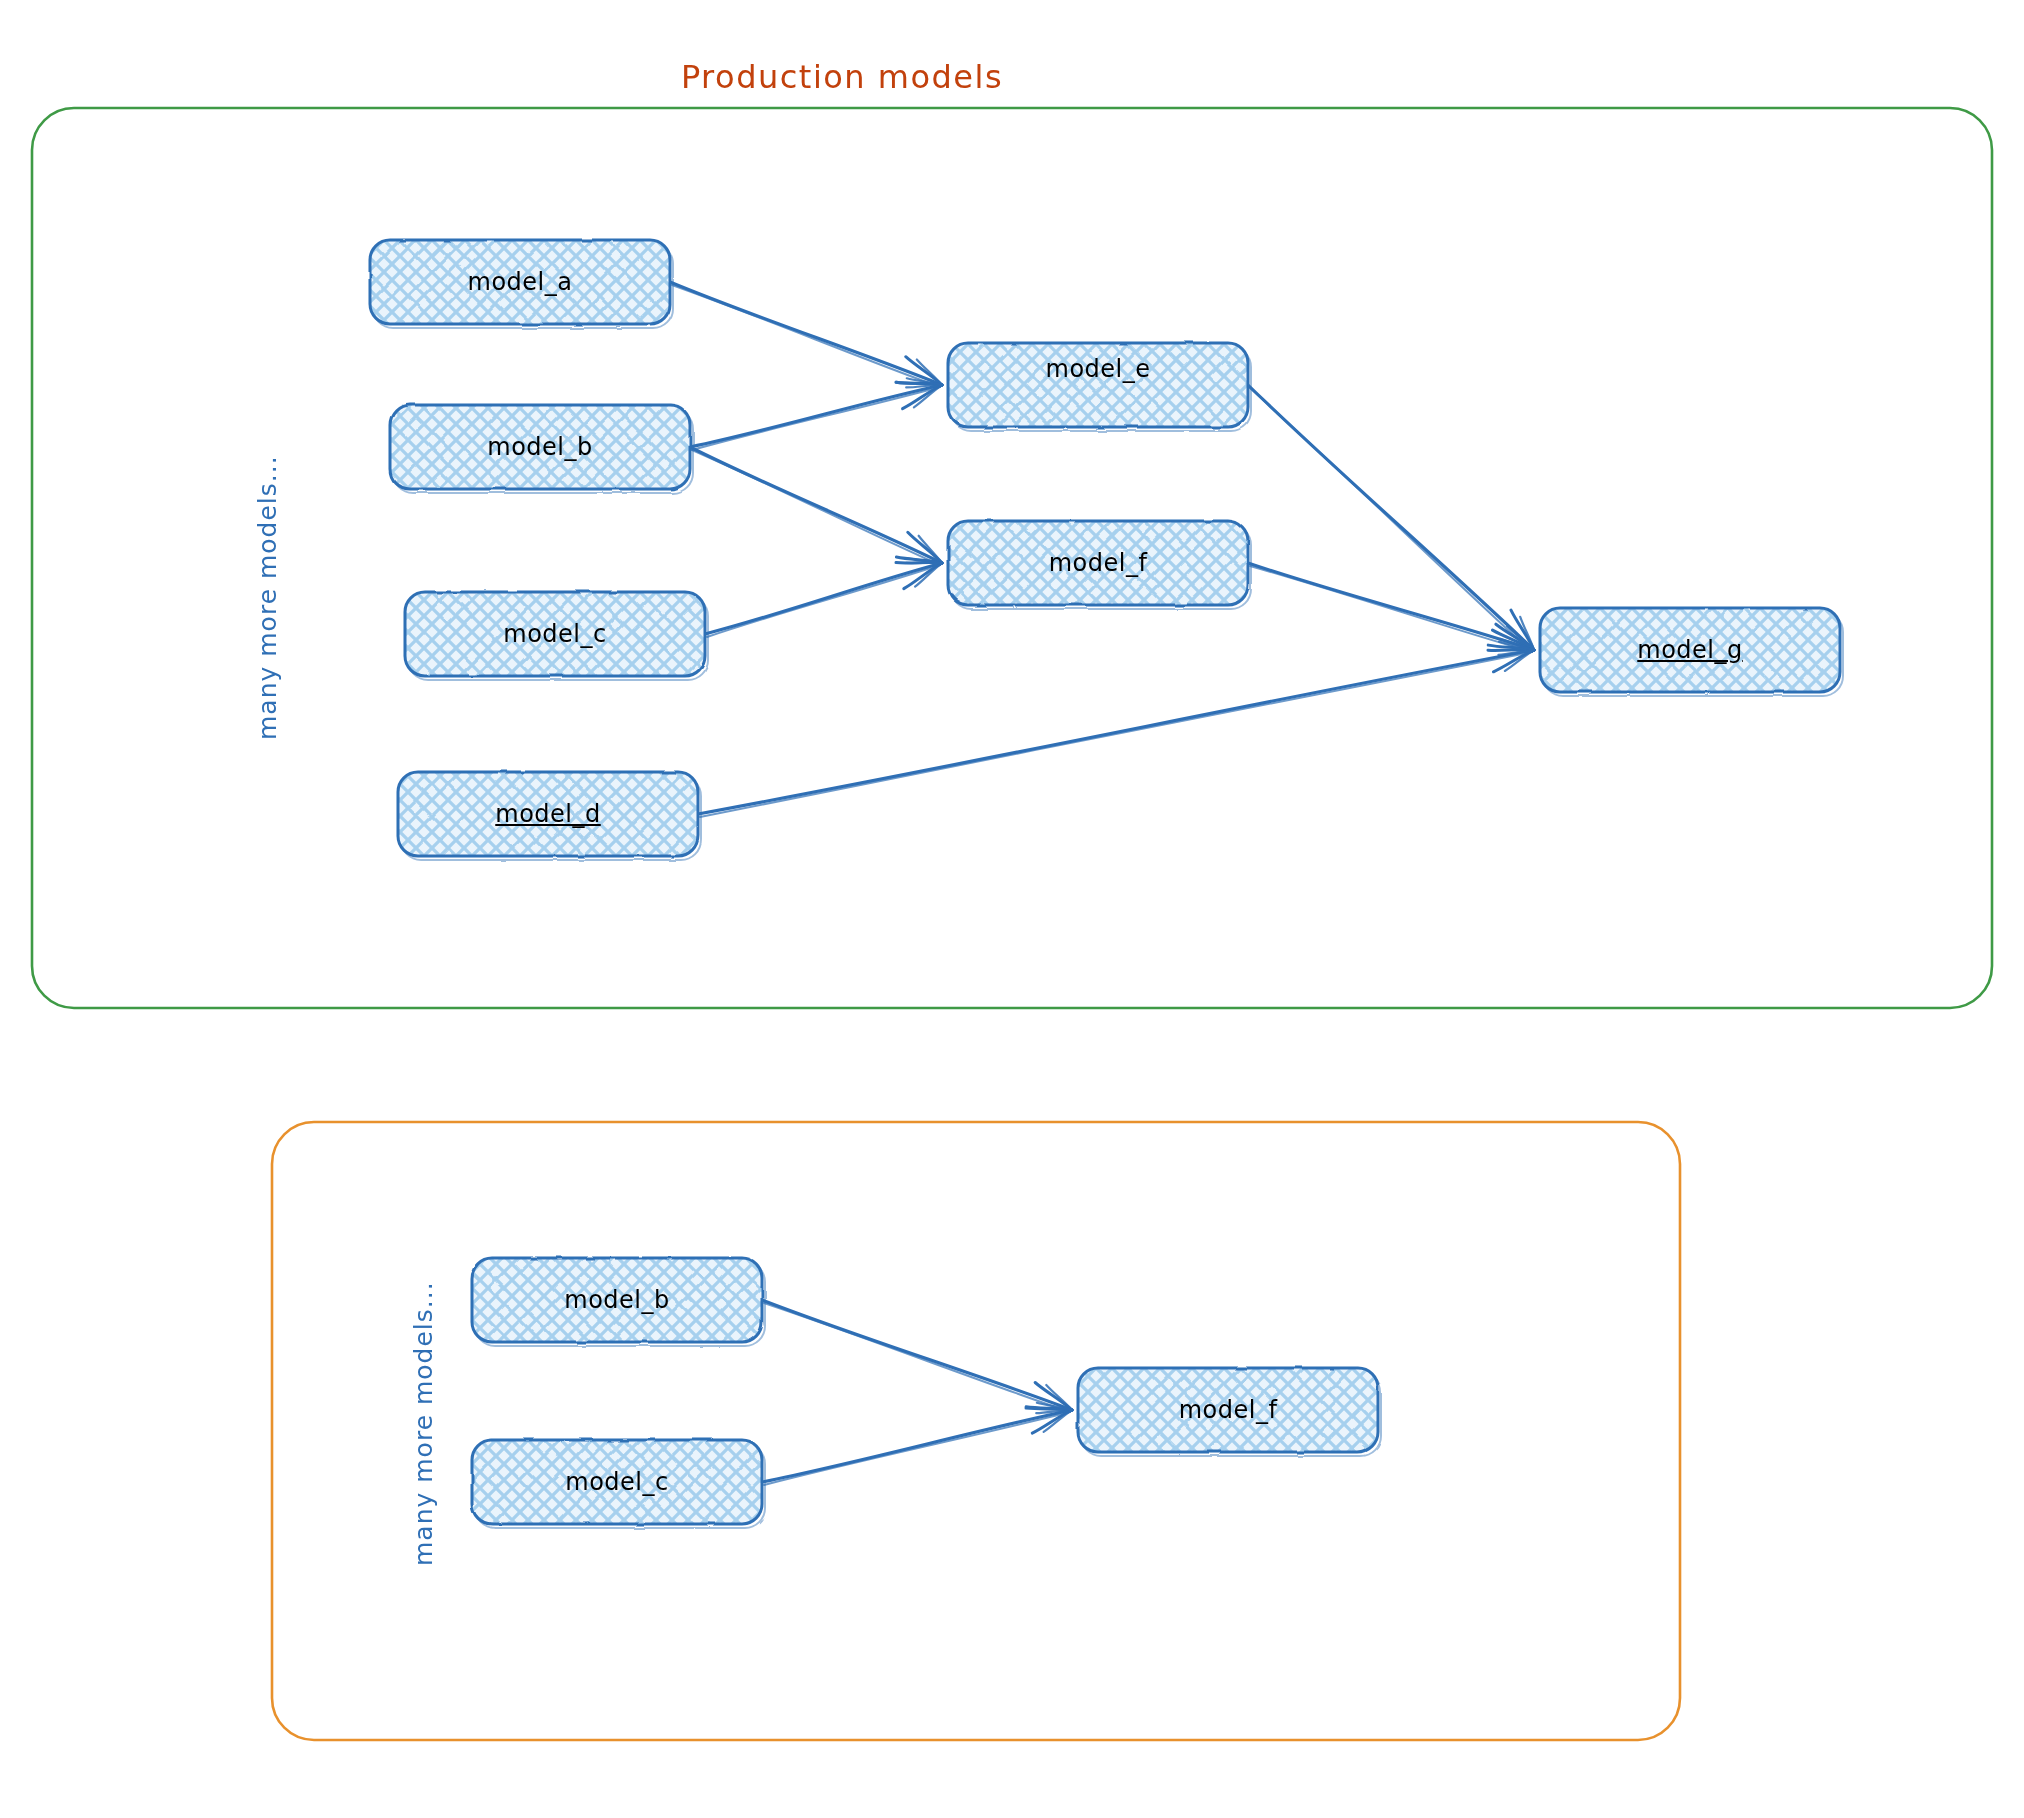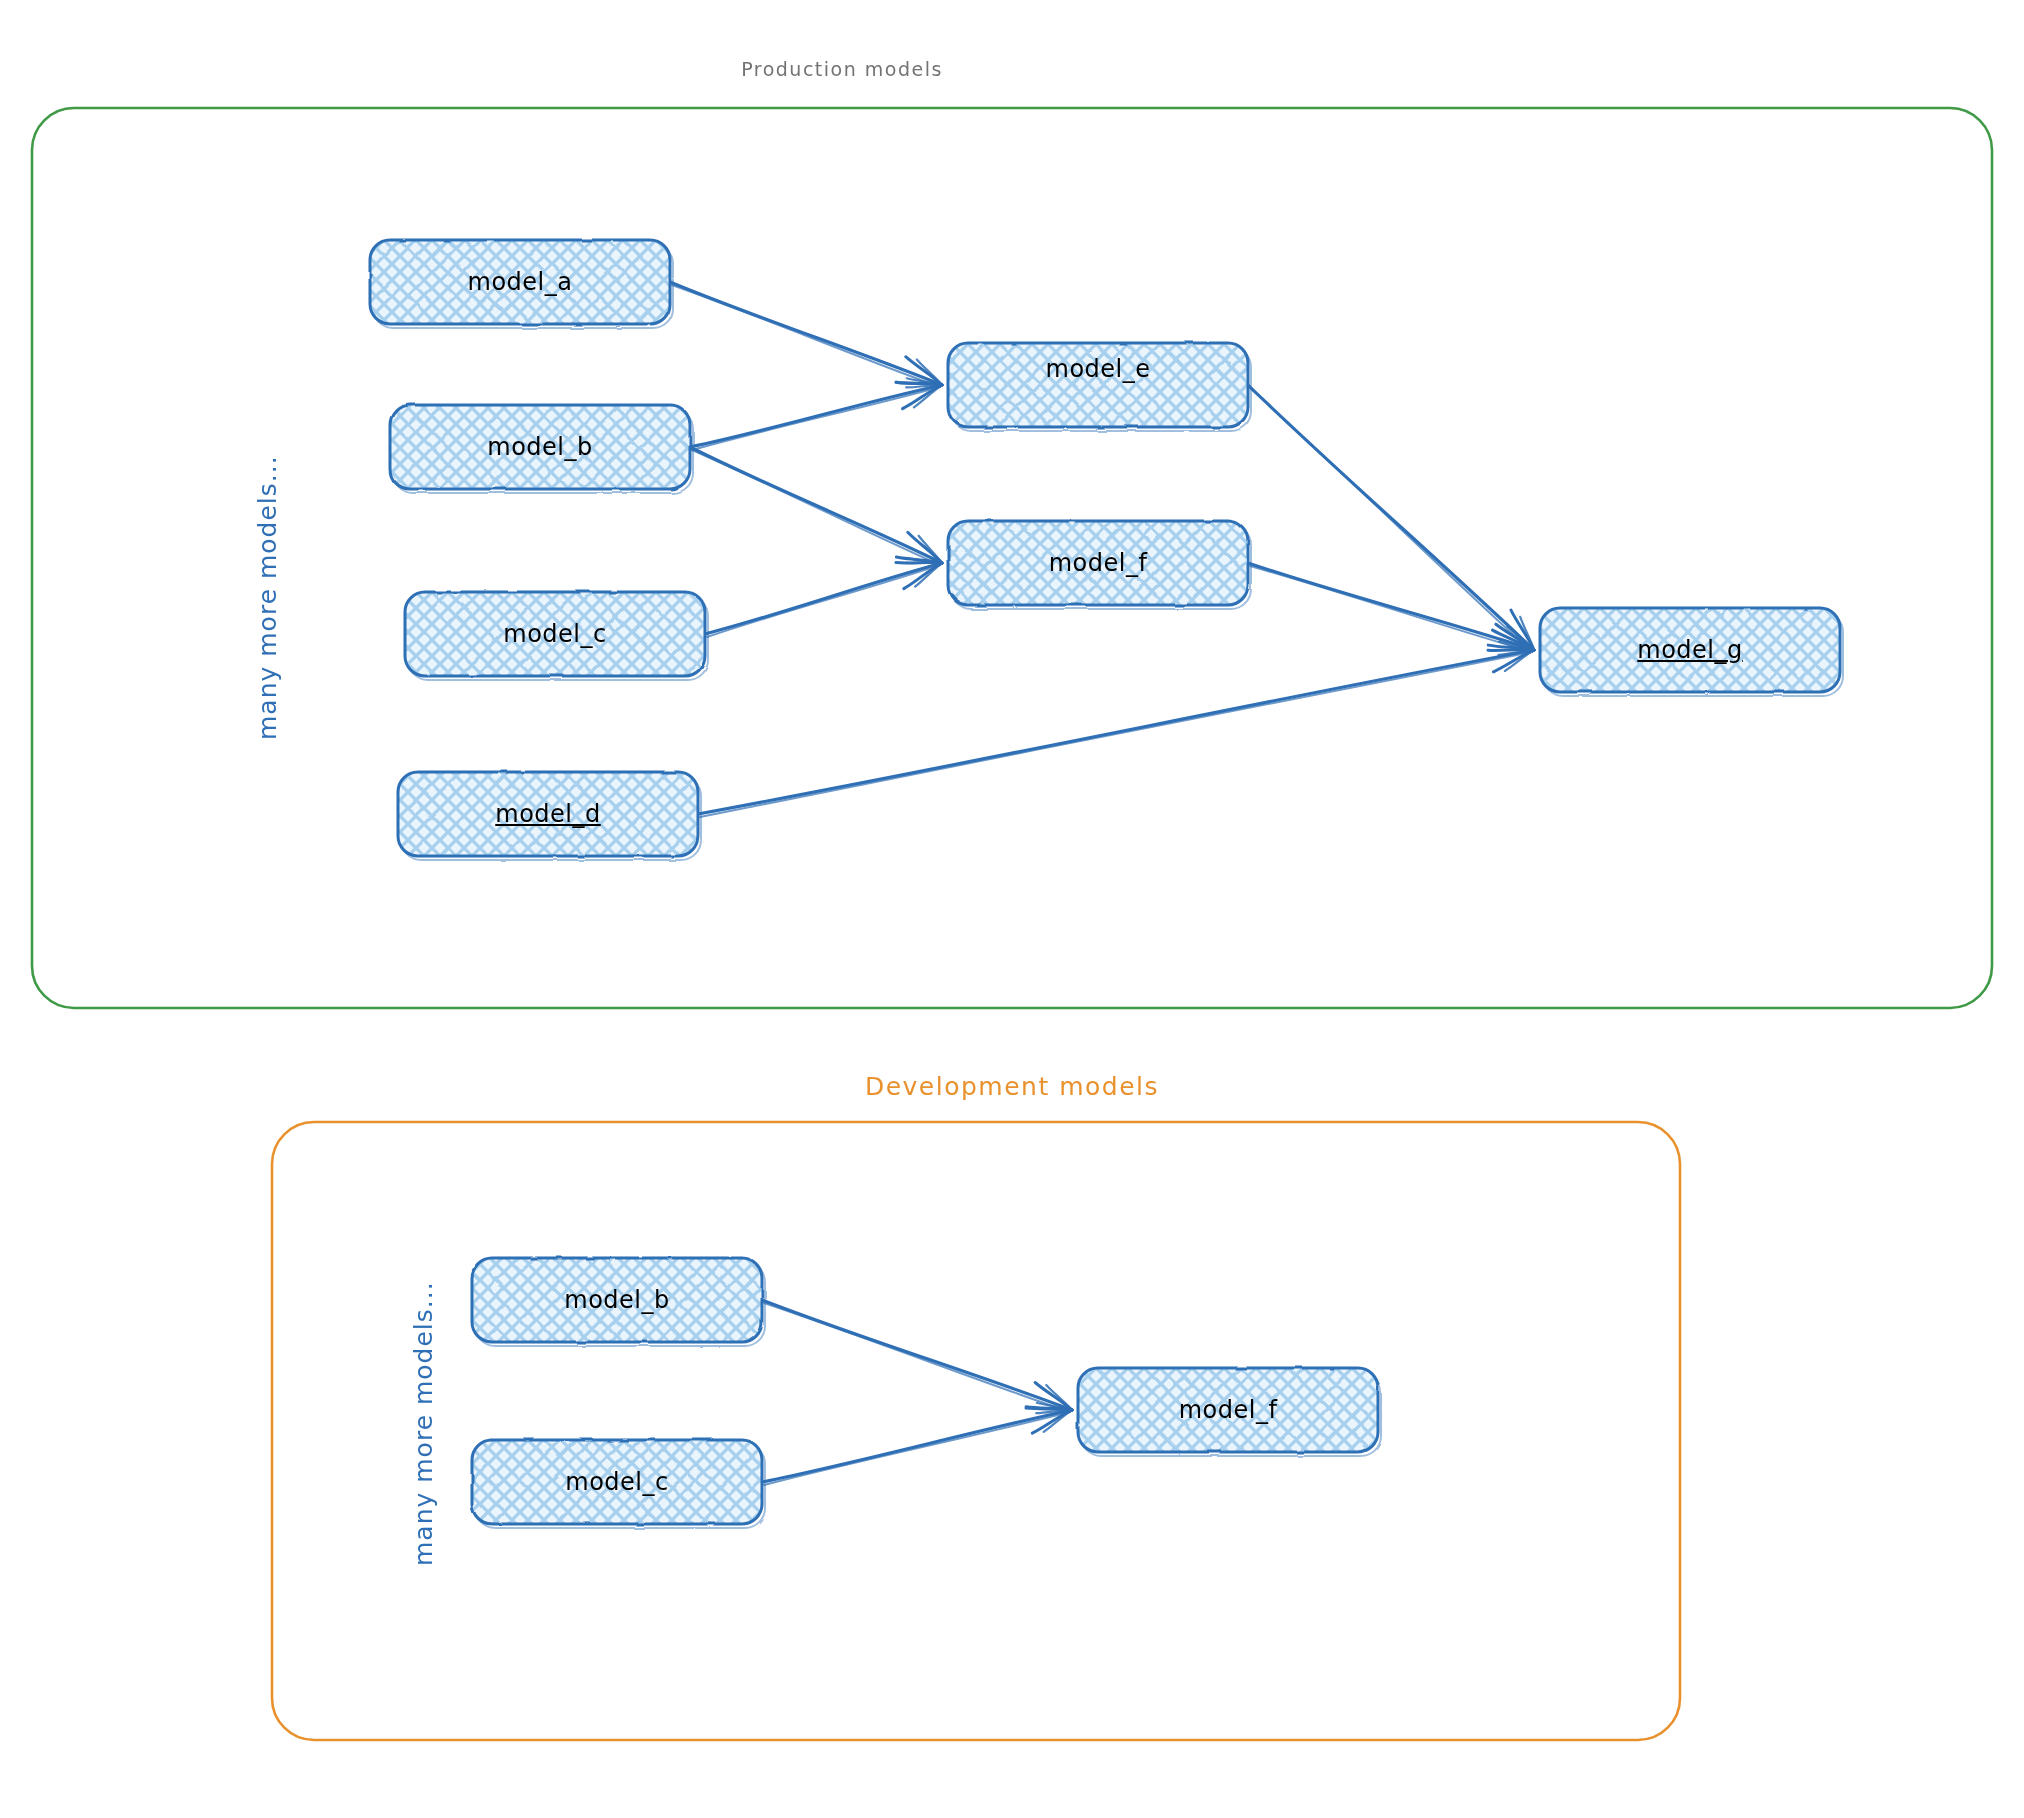--- a/index.html
+++ b/index.html
@@ -28,22 +28,22 @@
     text-align: center;
     font-family: "DejaVu Sans", sans-serif;
     font-weight: 400;
     white-space: nowrap;
     letter-spacing: 1.5px;
   }
   #prod-title {
     left: 0;
     top: 58px;
     width: 1684px;
-    font-size: 19px;
-    color: #737373;
+    font-size: 32px;
+    color: #c2410c;
   }
   #dev-title {
     left: 0;
     top: 1072px;
     width: 2024px;
     font-size: 25px;
     color: #e8912d;
   }
   .vlabel {
     position: absolute;
@@ -216,21 +216,20 @@
         </g>
         <g>
           <rect x="1081" y="1372" width="300" height="84" rx="20" ry="20" fill="none" stroke="#2f6fb5" stroke-width="2" opacity="0.45" filter="url(#rough)"></rect>
           <rect x="1078" y="1368" width="300" height="84" rx="20" ry="20" fill="url(#hatch)" stroke="#2f6fb5" stroke-width="3" filter="url(#rough)"></rect>
         </g>
       </g>
   </svg>
 
   <div class="group-title" id="prod-title">Production models</div>
 
-  <div class="group-title" id="dev-title">Development models</div>
 
   <div class="vlabel" id="prod-side-label" style="left:253px; top:740px;">many more models...</div>
 
   <div class="vlabel" id="dev-side-label" style="left:409px; top:1566px;">many more models...</div>
 
   <div id="node-labels">
       <div class="node-label" style="left: 520px; top: 282px;">model_a</div>
       <div class="node-label" style="left: 540px; top: 447px;">model_b</div>
       <div class="node-label" style="left: 555px; top: 634px;">model_c</div>
       <div class="node-label" style="left: 548px; top: 814px; text-decoration: underline;">model_d</div>

